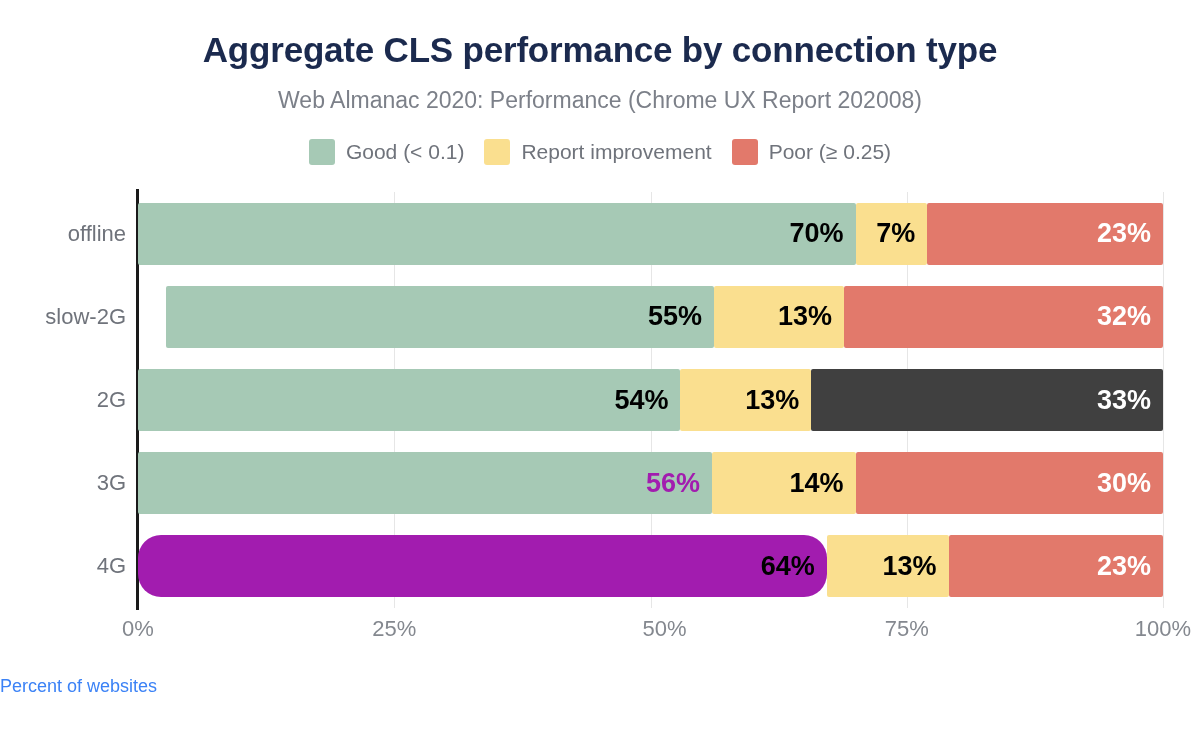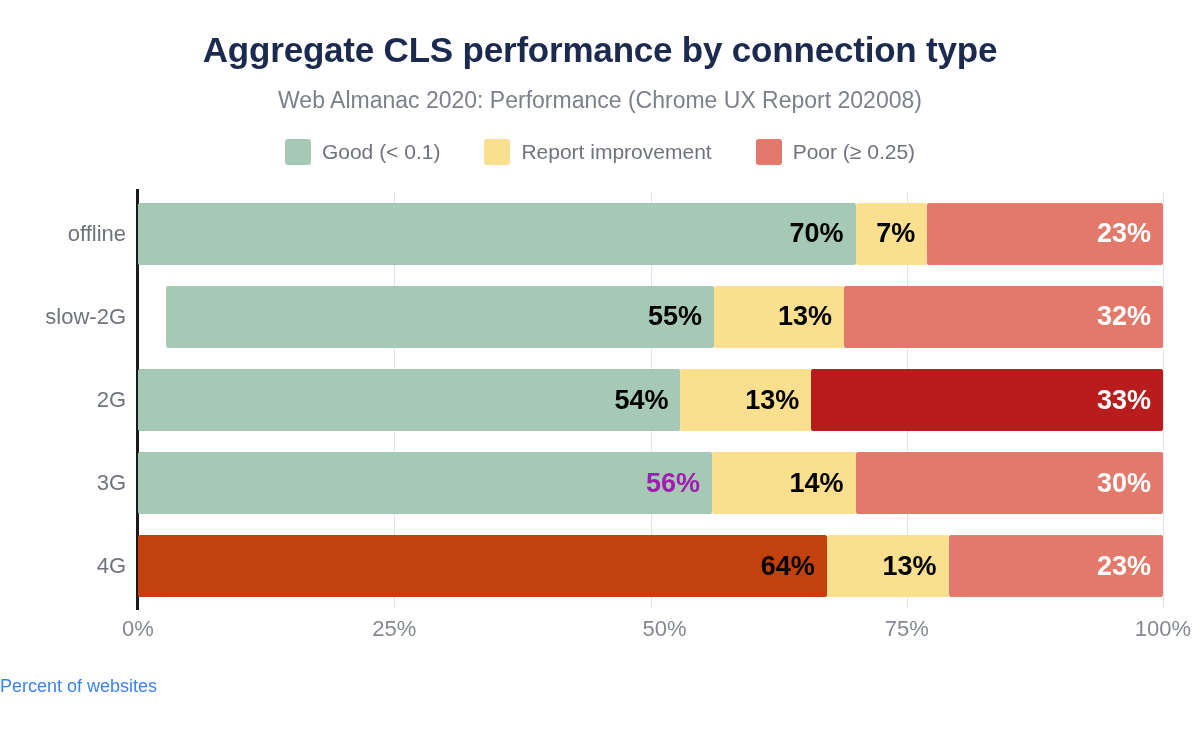--- a/index.html
+++ b/index.html
@@ -42,21 +42,21 @@
 
   
   #legend {
     position: absolute;
     top: 139px;
     left: 0;
     width: 1200px;
     display: flex;
     justify-content: center;
     align-items: center;
-    gap: 44px;
+    gap: 20px;
   }
   .legend-item {
     display: flex;
     align-items: center;
     gap: 11px;
   }
   .legend-swatch {
     width: 26px;
     height: 26px;
     border-radius: 3px;
@@ -185,29 +185,29 @@
         <div class="seg seg-poor" style="width: 235.75px; background: rgb(226, 121, 107); color: rgb(255, 255, 255);">23%</div>
       </div>
       <div class="bar-row" style="top: 93.8px; height: 62px;">
         <div class="seg seg-good" style="width: 563.75px; background: rgb(166, 201, 181); color: rgb(0, 0, 0); margin-left: 28px;">55%</div>
         <div class="seg seg-ni" style="width: 133.25px; background: rgb(250, 223, 143); color: rgb(0, 0, 0);">13%</div>
         <div class="seg seg-poor" style="width: 328px; background: rgb(226, 121, 107); color: rgb(255, 255, 255);">32%</div>
       </div>
       <div class="bar-row" style="top: 177px; height: 62px;">
         <div class="seg seg-good" style="width: 553.5px; background: rgb(166, 201, 181); color: rgb(0, 0, 0); text-align: right;">54%</div>
         <div class="seg seg-ni" style="width: 133.25px; background: rgb(250, 223, 143); color: rgb(0, 0, 0);">13%</div>
-        <div class="seg seg-poor" style="width: 358px; background: #b91c1c; color: rgb(255, 255, 255); padding-left: 40px;">33%</div>
+        <div class="seg seg-poor" style="width: 358px; background: #404040; color: rgb(255, 255, 255); padding-left: 40px;">33%</div>
       </div>
       <div class="bar-row" style="top: 260.2px; height: 62px;">
         <div class="seg seg-good" style="width: 574px; background: rgb(166, 201, 181); color: #a21caf;">56%</div>
         <div class="seg seg-ni" style="width: 143.5px; background: rgb(250, 223, 143); color: rgb(0, 0, 0);">14%</div>
         <div class="seg seg-poor" style="width: 307.5px; background: rgb(226, 121, 107); color: rgb(255, 255, 255);">30%</div>
       </div>
       <div class="bar-row" style="top: 343.4px; height: 62px;">
-        <div class="seg seg-good" style="width: 760px; background: #c2410c; color: rgb(0, 0, 0);">64%</div>
+        <div class="seg seg-good" style="width: 760px; background: #a21caf; color: rgb(0, 0, 0); border-radius: 23px;">64%</div>
         <div class="seg seg-ni" style="width: 133.25px; background: rgb(250, 223, 143); color: rgb(0, 0, 0);">13%</div>
         <div class="seg seg-poor" style="width: 235.75px; background: rgb(226, 121, 107); color: rgb(255, 255, 255);">23%</div>
       </div>
     </div>
 </div>
 
 <div id="ytick-container">
     <div class="ytick" style="top: 222.6px;">offline</div>
     <div class="ytick" style="top: 305.8px;">slow-2G</div>
     <div class="ytick" style="top: 389px;">2G</div>

